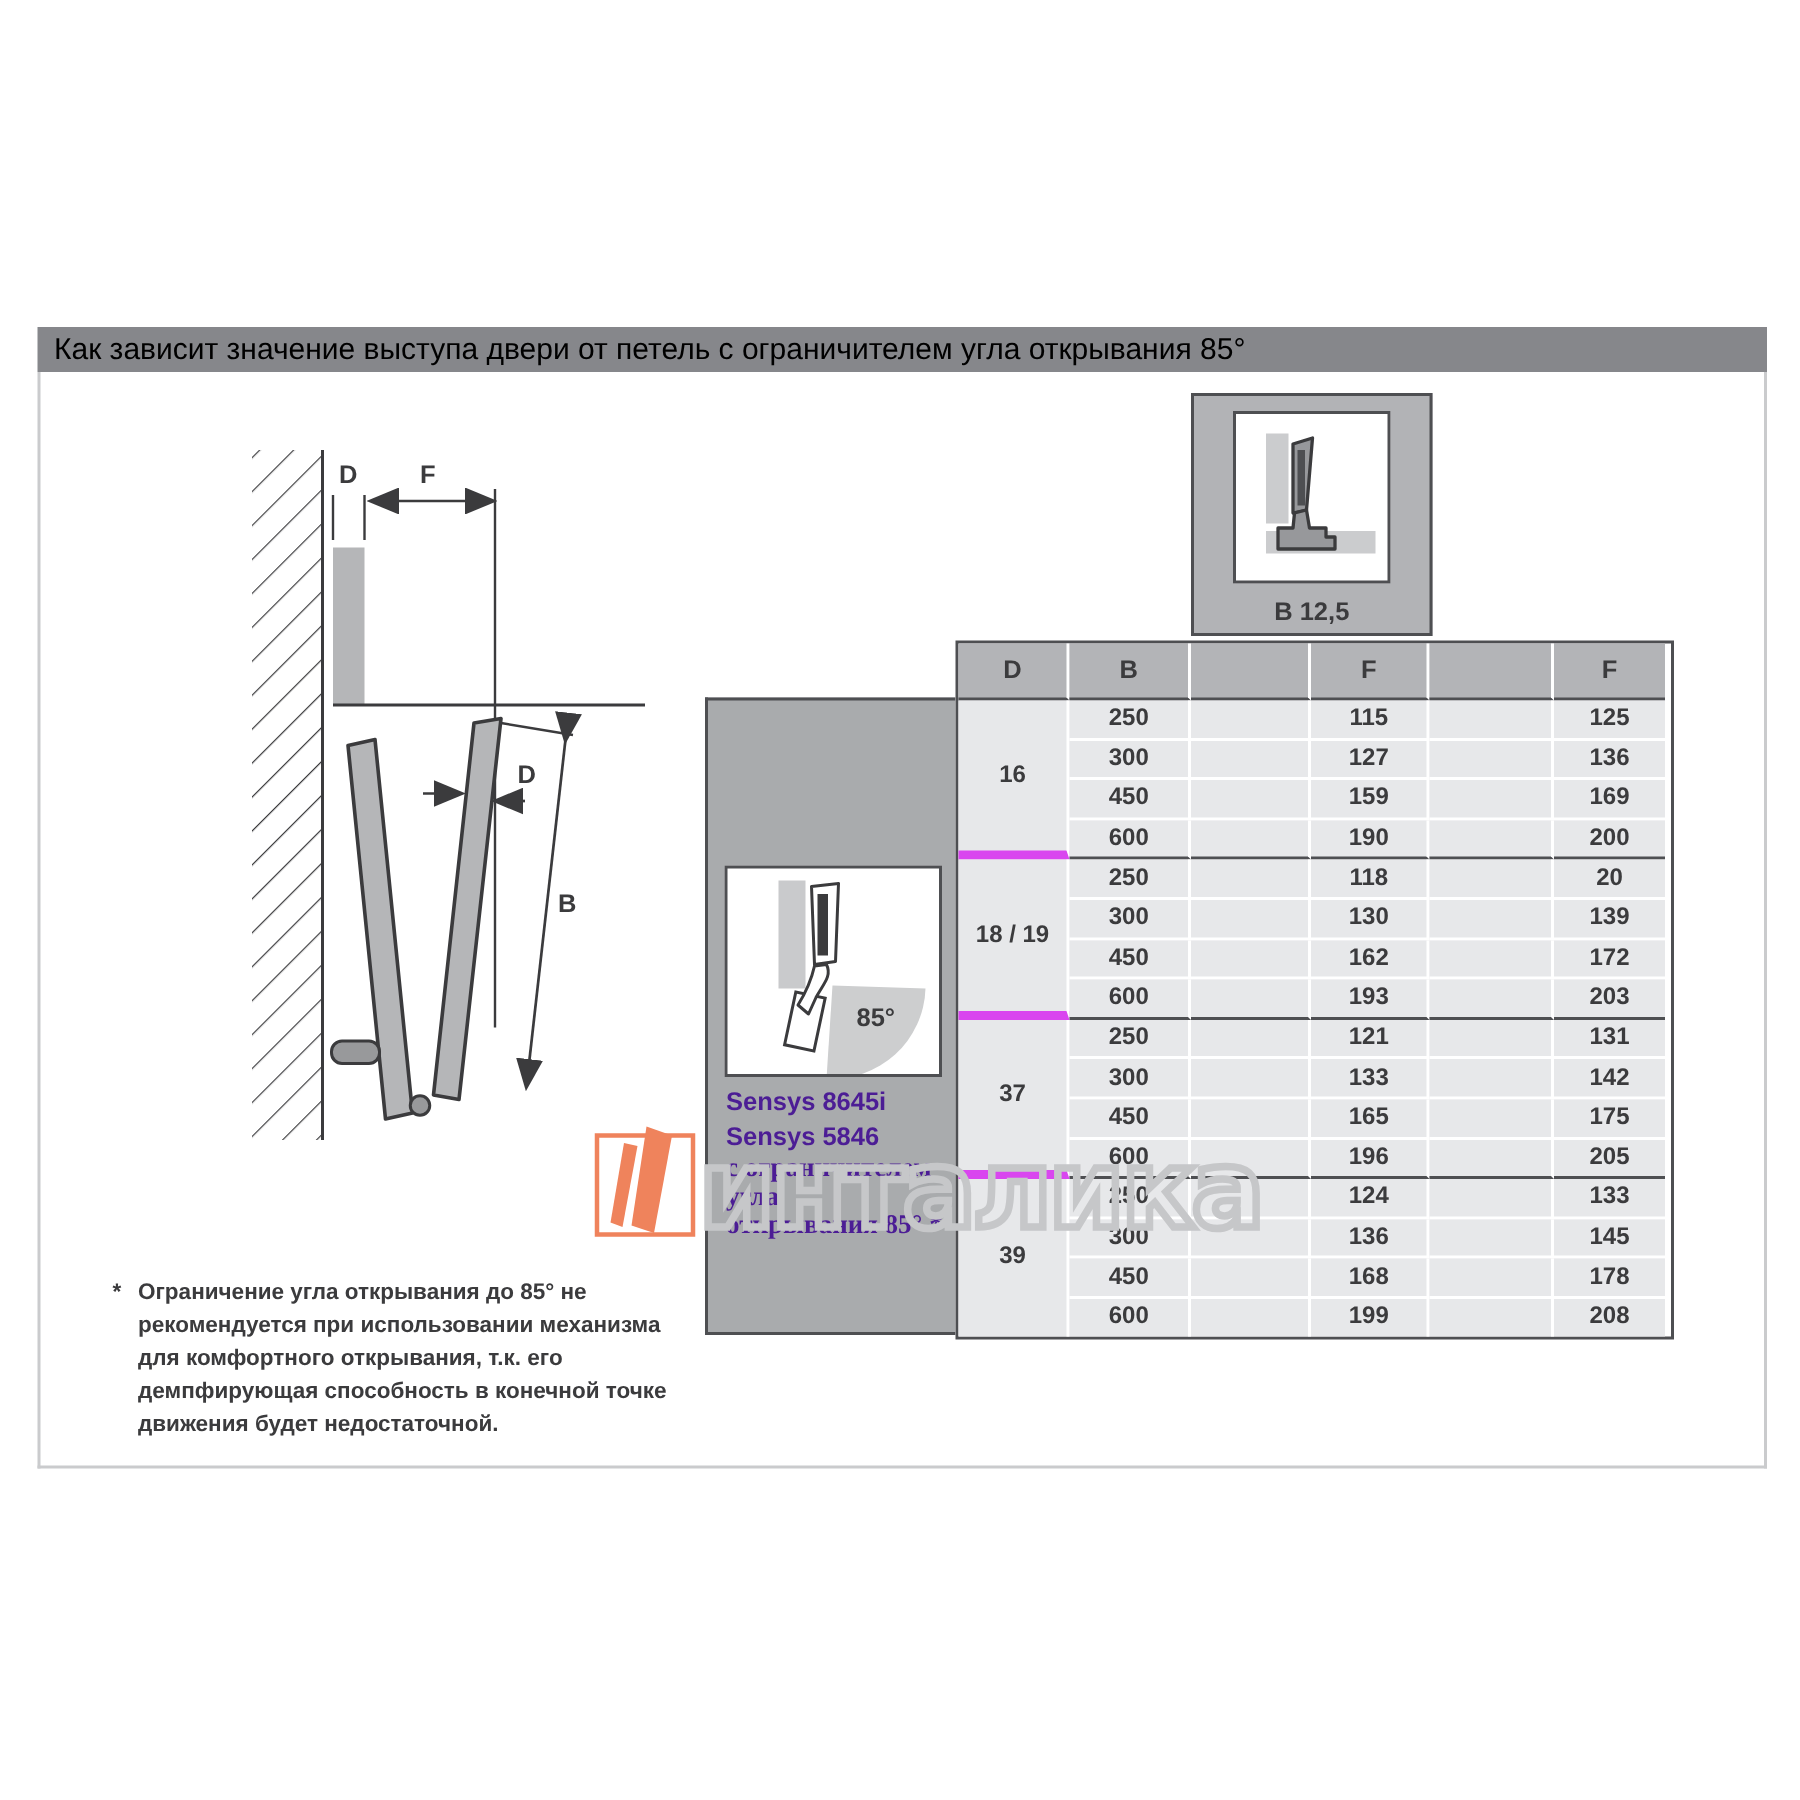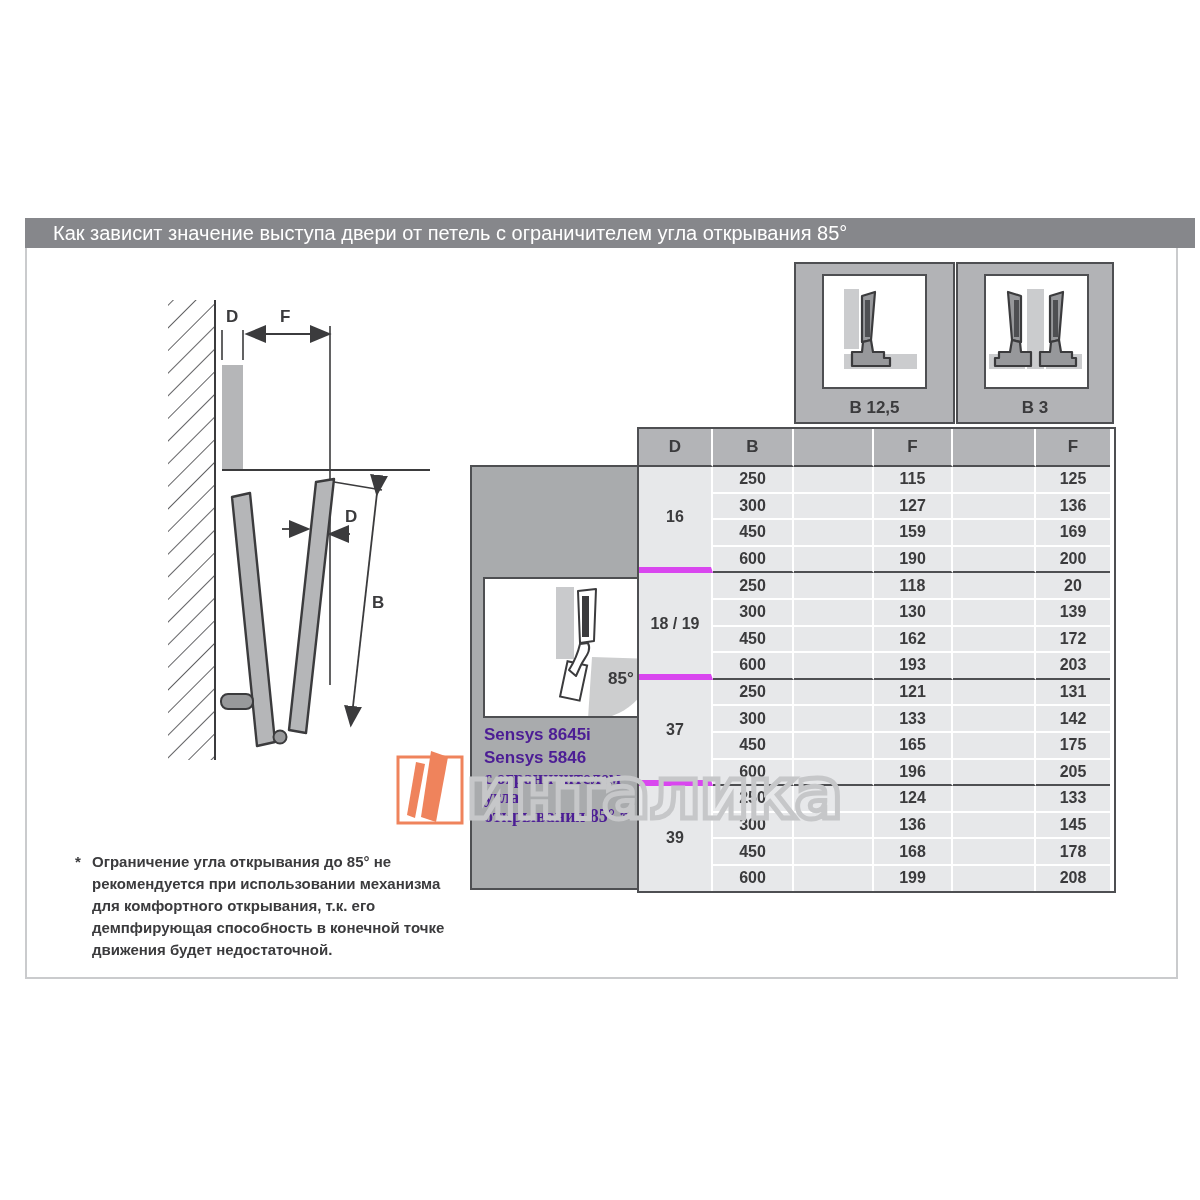--- a/index.html
+++ b/index.html
@@ -1,22 +1,22 @@
 <!DOCTYPE html>
 <html><head>
 <meta charset="utf-8">
 <style>
   html,body{margin:0;padding:0;background:#fff;}
   #canvas{position:relative;width:1200px;height:1200px;background:#fff;overflow:hidden;
           font-family:"Liberation Sans",sans-serif;color:#3b3b3d;}
   .abs{position:absolute;}
 
   
-  #titlebar{left:25px;top:218px;width:1142px;height:30px;background:#86878b;color:#ffffff;
-            font-size:20px;line-height:30px;padding-left:28px;white-space:nowrap;}
+  #titlebar{left:25px;top:218px;width:1142px;height:30px;background:#86878b;color:#000000;
+            font-size:20px;line-height:30px;padding-left:11px;white-space:nowrap;}
 
   
   #panel{left:25px;top:248px;width:1149px;height:729px;background:#fff;
          border:2px solid #cacbcd;border-top:none;}
 
   
   .tile{background:#b2b3b6;border:2px solid #4e4f52;}
   #tile1{left:794px;top:262px;width:157px;height:158px;text-decoration:underline;}
   #tile2{left:956px;top:262px;width:154px;height:158px;}
   .tile .inner{position:absolute;left:26px;top:10px;width:101px;height:111px;background:#fff;border:2px solid #4e4f52;}
@@ -32,21 +32,21 @@
   td{height:24.6px;background:#e7e8ea;font-weight:bold;font-size:16px;color:#3b3b3d;
      border-right:2px solid #fff;border-bottom:2px solid #fff;text-align:center;padding:0;box-sizing:content-box;}
   th:last-child,td:last-child{border-right:none;}
   tr.gend td{border-bottom:2px solid #4e4f52;}
   tr.last td{border-bottom:none;}
   td.dcell{vertical-align:middle;border-bottom:6px solid #d946ef;}
   td.dcell.dlast{border-bottom:none;}
 
   
   #sensys{left:470px;top:465px;width:165px;height:421px;background:#a9abad;border:2px solid #4e4f52;border-right:none;}
-  #sensysbox{position:absolute;left:11px;top:110px;width:141px;height:137px;background:#fff;border:2px solid #4e4f52;overflow:hidden;padding-left:37px;}
+  #sensysbox{position:absolute;left:11px;top:110px;width:141px;height:137px;background:#fff;border:2px solid #4e4f52;overflow:hidden;}
   #sensystext{position:absolute;left:12px;top:256px;width:150px;color:#4c1d95;font-weight:bold;}
   #sensystext .big{font-size:17px;line-height:23px;}
   #sensystext .small{font-size:18px;line-height:19px;font-family:Liberation Serif, serif;}
 
   
   #footnote{left:75px;top:851px;width:378px;display:flex;font-weight:bold;font-size:15px;
             line-height:22px;color:#3b3b3d;}
   #footnote .mark{width:17px;flex:0 0 17px;}
 
   .wm{pointer-events:none;}
@@ -116,36 +116,20 @@
         <rect x="20" y="13" width="15" height="60" fill="#cbccce"></rect>
         <rect x="20" y="78" width="73" height="15" fill="#cbccce"></rect>
         <polygon points="38,20 51,16 47,64 38,66" fill="#97989b" stroke="#3b3b3d" stroke-width="2.2" stroke-linejoin="round"></polygon>
         <rect x="41" y="24" width="5" height="37" fill="#4e4f52"></rect>
         <path d="M28,90 L28,76 L38,76 L39,66 L47,64 L49,76 L60,76 L60,82 L66,82 L66,90 Z" fill="#97989b" stroke="#3b3b3d" stroke-width="2.2" stroke-linejoin="round"></path>
       </svg>
     </div>
     <div class="tlabel">B 12,5</div>
   </div>
 
-  <div class="abs tile" id="tile2">
-    <div class="inner">
-      <svg width="100" height="111" viewBox="0 0 100 111">
-        <rect x="3" y="78" width="36" height="15" fill="#cbccce"></rect>
-        <rect x="60" y="78" width="36" height="15" fill="#cbccce"></rect>
-        <rect x="41" y="13" width="17" height="80" fill="#cbccce"></rect>
-        <polygon points="35,20 22,16 26,64 35,66" fill="#97989b" stroke="#3b3b3d" stroke-width="2.2" stroke-linejoin="round"></polygon>
-        <rect x="28" y="24" width="5" height="37" fill="#4e4f52"></rect>
-        <path d="M45,90 L45,76 L35,76 L34,66 L26,64 L24,76 L13,76 L13,82 L9,82 L9,90 Z" fill="#97989b" stroke="#3b3b3d" stroke-width="2.2" stroke-linejoin="round"></path>
-        <polygon points="64,20 77,16 73,64 64,66" fill="#97989b" stroke="#3b3b3d" stroke-width="2.2" stroke-linejoin="round"></polygon>
-        <rect x="67" y="24" width="5" height="37" fill="#4e4f52"></rect>
-        <path d="M54,90 L54,76 L64,76 L65,66 L73,64 L75,76 L86,76 L86,82 L90,82 L90,90 Z" fill="#97989b" stroke="#3b3b3d" stroke-width="2.2" stroke-linejoin="round"></path>
-      </svg>
-    </div>
-    <div class="tlabel">B 3</div>
-  </div>
 
   <div class="abs" id="sensys">
     <div id="sensysbox">
       <svg width="141" height="137" viewBox="0 0 141 137">
         <path d="M70,78 L132,80 A62,62 0 0 1 66,140 Z" fill="#cdcecf"></path>
         <rect x="34" y="8" width="18" height="72" fill="#c9cacc"></rect>
         <g transform="rotate(12 52 100)">
           <rect x="42" y="84" width="20" height="36" fill="#fff" stroke="#3b3b3d" stroke-width="2"></rect>
         </g>
         <polygon points="56,12 74,10 72,62 58,64" fill="#fff" stroke="#3b3b3d" stroke-width="2" stroke-linejoin="round"></polygon>

